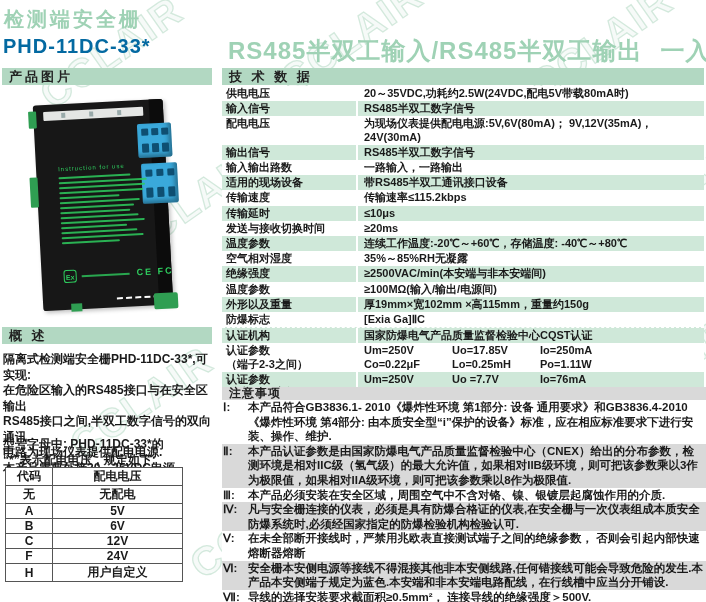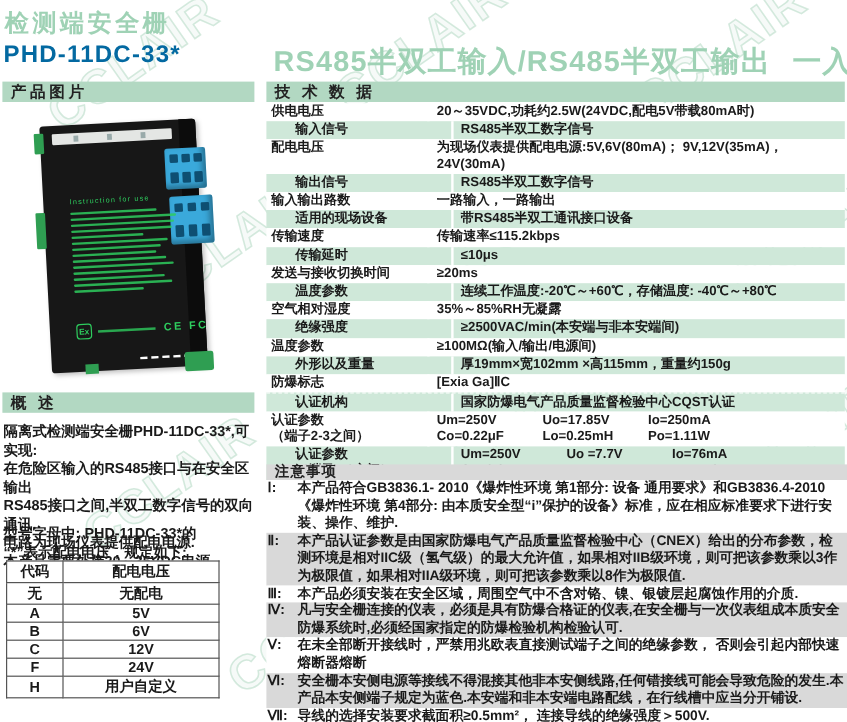--- a/index.html
+++ b/index.html
@@ -50,21 +50,21 @@
             line-height:15.5px;z-index:2;}
   .code-table{position:absolute;left:5px;top:467px;width:178px;border-collapse:collapse;
             font-size:12px;font-weight:700;z-index:2;background:#fff;}
   .code-table td,.code-table th{border:1px solid #555;padding:0 3px;height:13px;text-align:center;
             font-size:12px;font-weight:700;}
   .code-table th{font-weight:700;}
   .code-table td:first-child,.code-table th:first-child{width:40px;}
   
   .tech-table{position:absolute;left:222px;top:86px;width:482px;z-index:2;}
   .trow{display:flex;align-items:stretch;background:#fff;}
-  .trow.tint{background:#cfe8d9;padding-left:20px;}
+  .trow.tint{background:#cfe8d9;}
   .trow.dashtop{border-top:1px dashed #fff;}
   .tlabel{width:136px;flex:0 0 136px;border-right:2px solid #fff;padding:1px 0 1px 4px;
           box-sizing:border-box;font-size:11px;font-weight:700;line-height:13.2px;}
   .tvalue{flex:1;padding:1px 2px 1px 6px;font-size:11px;font-weight:700;line-height:13.2px;}
   .vgrid{display:flex;}
   .vgrid span{width:88px;display:inline-block;}
   
   .notes{position:absolute;left:222px;top:400px;width:484px;z-index:2;}
   .note{display:flex;background:#fff;}
   .note.gray{background:#d9d9d9;}

